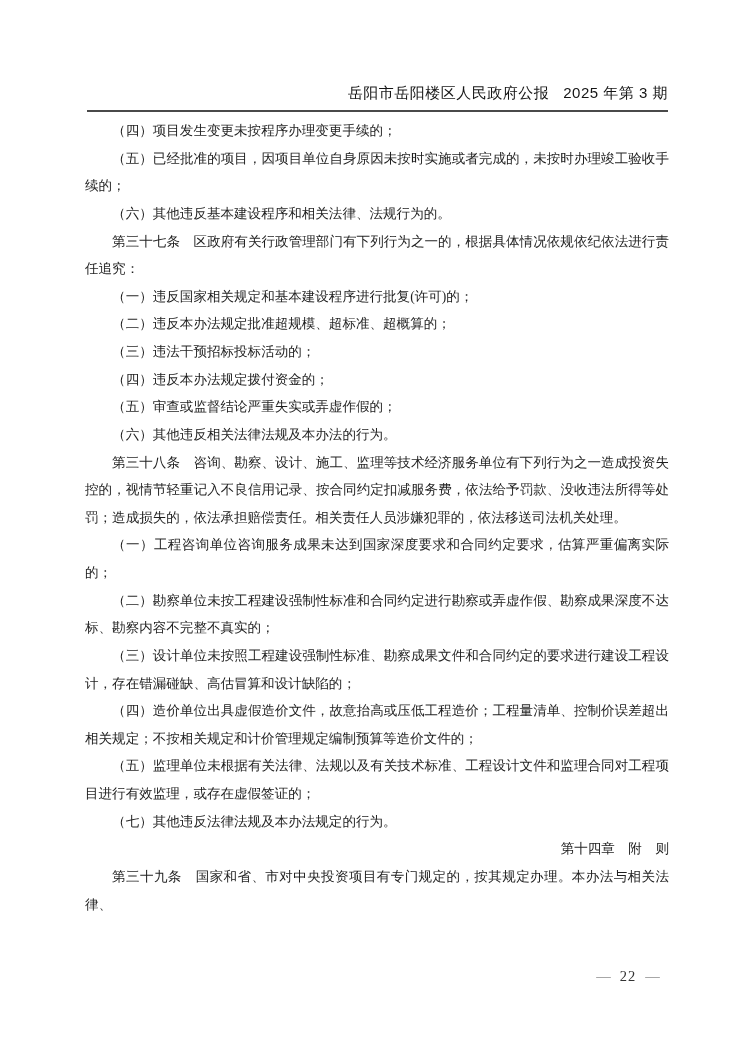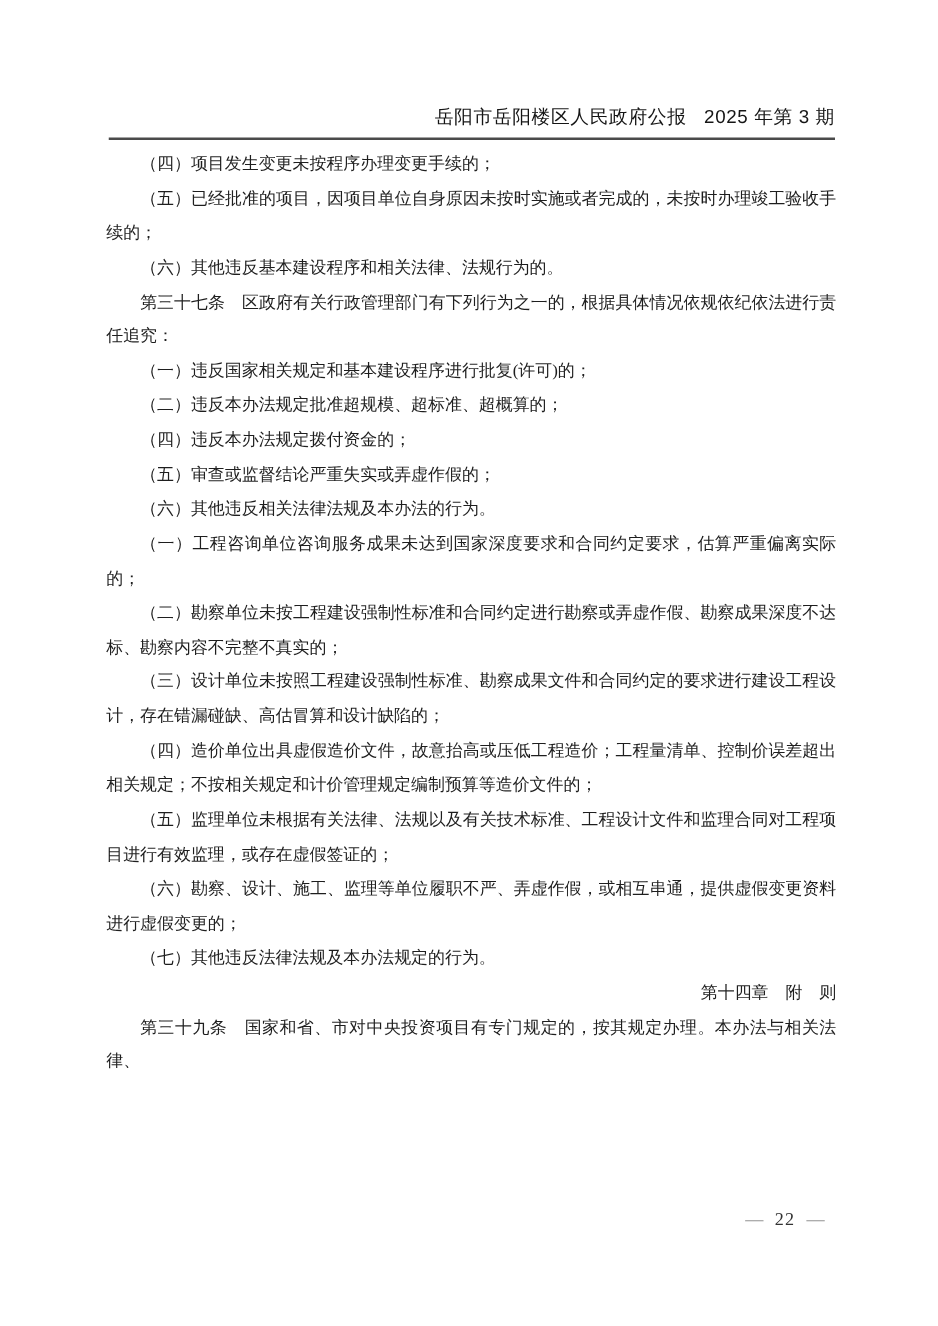--- a/index.html
+++ b/index.html
@@ -83,29 +83,30 @@
 
 <div class="header-rule"></div>
 
 <div class="document-body">
     <p class="item">（四）项目发生变更未按程序办理变更手续的；</p>
     <p class="item">（五）已经批准的项目，因项目单位自身原因未按时实施或者完成的，未按时办理竣工验收手续的；</p>
     <p class="item">（六）其他违反基本建设程序和相关法律、法规行为的。</p>
     <p class="article">第三十七条　区政府有关行政管理部门有下列行为之一的，根据具体情况依规依纪依法进行责任追究：</p>
     <p class="item">（一）违反国家相关规定和基本建设程序进行批复(许可)的；</p>
     <p class="item">（二）违反本办法规定批准超规模、超标准、超概算的；</p>
+    <p class="item">（三）违法干预招标投标活动的；</p>
     <p class="item">（四）违反本办法规定拨付资金的；</p>
     <p class="item">（五）审查或监督结论严重失实或弄虚作假的；</p>
     <p class="item">（六）其他违反相关法律法规及本办法的行为。</p>
+    <p class="article">第三十八条　咨询、勘察、设计、施工、监理等技术经济服务单位有下列行为之一造成投资失控的，视情节轻重记入不良信用记录、按合同约定扣减服务费，依法给予罚款、没收违法所得等处罚；造成损失的，依法承担赔偿责任。相关责任人员涉嫌犯罪的，依法移送司法机关处理。</p>
     <p class="item">（一）工程咨询单位咨询服务成果未达到国家深度要求和合同约定要求，估算严重偏离实际的；</p>
     <p class="item">（二）勘察单位未按工程建设强制性标准和合同约定进行勘察或弄虚作假、勘察成果深度不达标、勘察内容不完整不真实的；</p>
     <p class="item">（三）设计单位未按照工程建设强制性标准、勘察成果文件和合同约定的要求进行建设工程设计，存在错漏碰缺、高估冒算和设计缺陷的；</p>
     <p class="item">（四）造价单位出具虚假造价文件，故意抬高或压低工程造价；工程量清单、控制价误差超出相关规定；不按相关规定和计价管理规定编制预算等造价文件的；</p>
     <p class="item">（五）监理单位未根据有关法律、法规以及有关技术标准、工程设计文件和监理合同对工程项目进行有效监理，或存在虚假签证的；</p>
-    <p class="item">（六）勘察、设计、施工、监理等单位履职不严、弄虚作假，或相互串通，提供虚假变更资料进行虚假变更的；</p>
     <p class="item">（七）其他违反法律法规及本办法规定的行为。</p>
     <p class="chapter">第十四章　附　则</p>
     <p class="article">第三十九条　国家和省、市对中央投资项目有专门规定的，按其规定办理。本办法与相关法律、</p>
   </div>
 
 <div class="page-number">
   <span class="dash">—</span>
   <span class="num">22</span>
   <span class="dash">—</span>
 </div>

